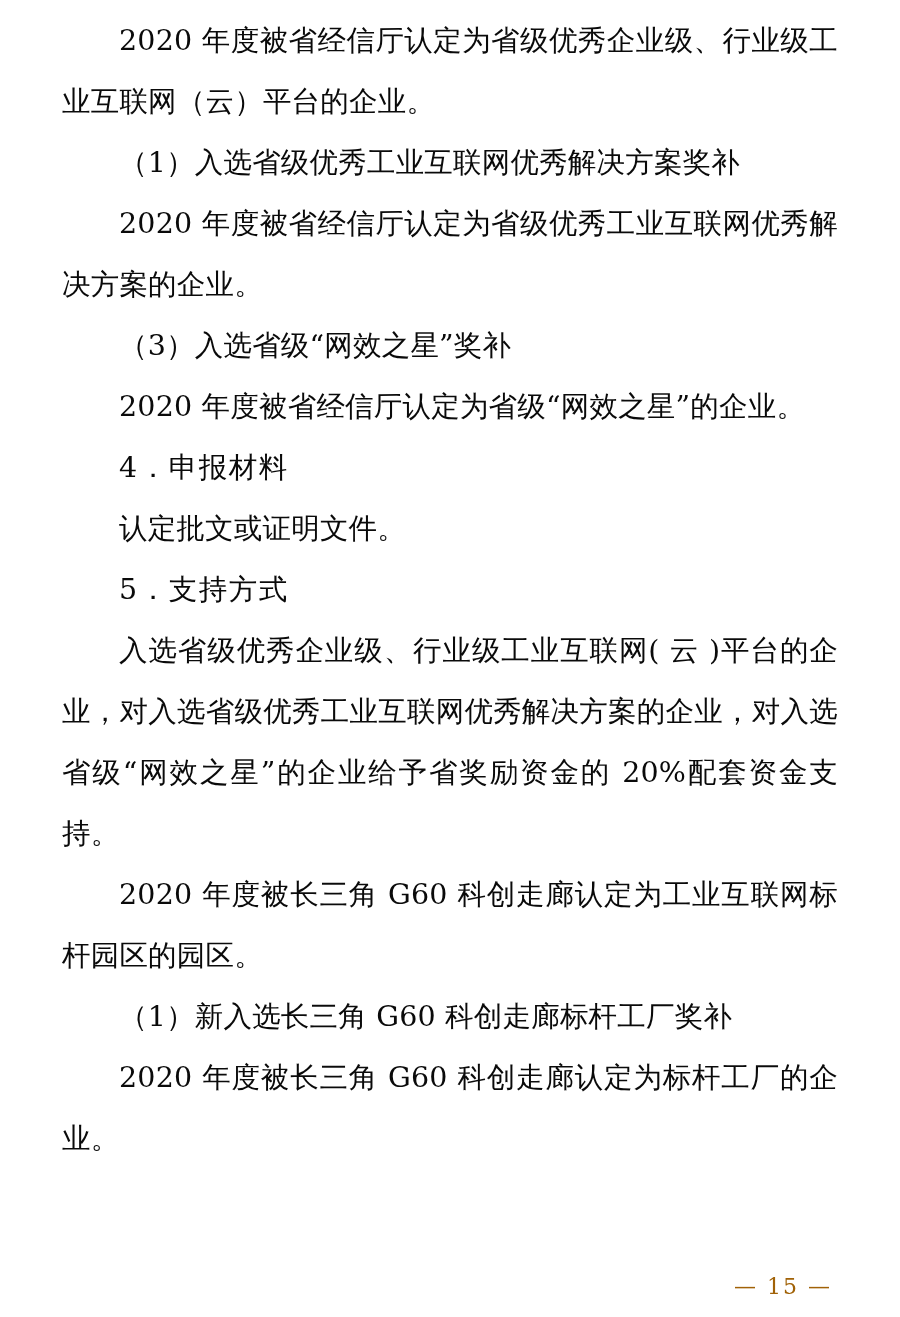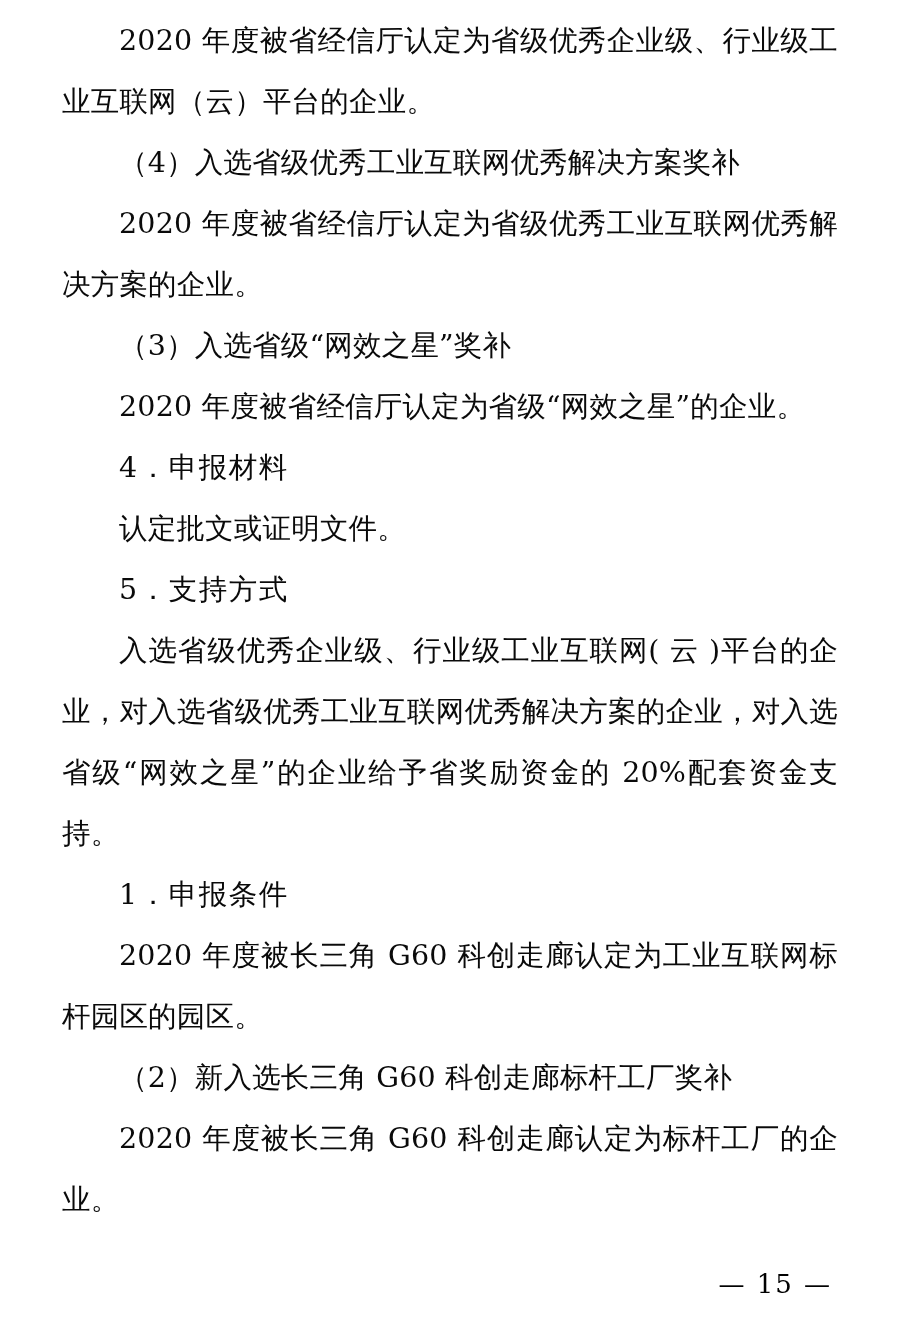--- a/index.html
+++ b/index.html
@@ -37,40 +37,39 @@
     text-indent: 2em;
   }
   .para.heading {
     text-indent: 2em;
     letter-spacing: 1.5px;
   }
   .page-footer {
     position: absolute;
     right: 68px;
     bottom: 18px;
-    font-size: 26px;
+    font-size: 22px;
     letter-spacing: 2px;
-    color: #000000;
+    color: #a16207;
   }
 </style>
 </head>
 <body>
 
 <div class="page">
   <div class="doc-body">
 
     <p class="para indent">2020 年度被省经信厅认定为省级优秀企业级、行业级工业互联网（云）平台的企业。</p>
-    <p class="para indent">（4）入选省级优秀工业互联网优秀解决方案奖补</p>
+    <p class="para indent">（1）入选省级优秀工业互联网优秀解决方案奖补</p>
     <p class="para indent">2020 年度被省经信厅认定为省级优秀工业互联网优秀解决方案的企业。</p>
     <p class="para indent">（3）入选省级“网效之星”奖补</p>
     <p class="para indent">2020 年度被省经信厅认定为省级“网效之星”的企业。</p>
     <p class="para heading">4．申报材料</p>
     <p class="para indent">认定批文或证明文件。</p>
     <p class="para heading">5．支持方式</p>
     <p class="para indent">入选省级优秀企业级、行业级工业互联网( 云 )平台的企业，对入选省级优秀工业互联网优秀解决方案的企业，对入选省级“网效之星”的企业给予省奖励资金的 20%配套资金支持。</p>
-    <p class="para heading">1．申报条件</p>
     <p class="para indent">2020 年度被长三角 G60 科创走廊认定为工业互联网标杆园区的园区。</p>
-    <p class="para indent">（2）新入选长三角 G60 科创走廊标杆工厂奖补</p>
+    <p class="para indent">（1）新入选长三角 G60 科创走廊标杆工厂奖补</p>
     <p class="para indent">2020 年度被长三角 G60 科创走廊认定为标杆工厂的企业。</p>
 
   </div>
   <div class="page-footer">— 15 —</div>
 </div>
 
 </body></html>

